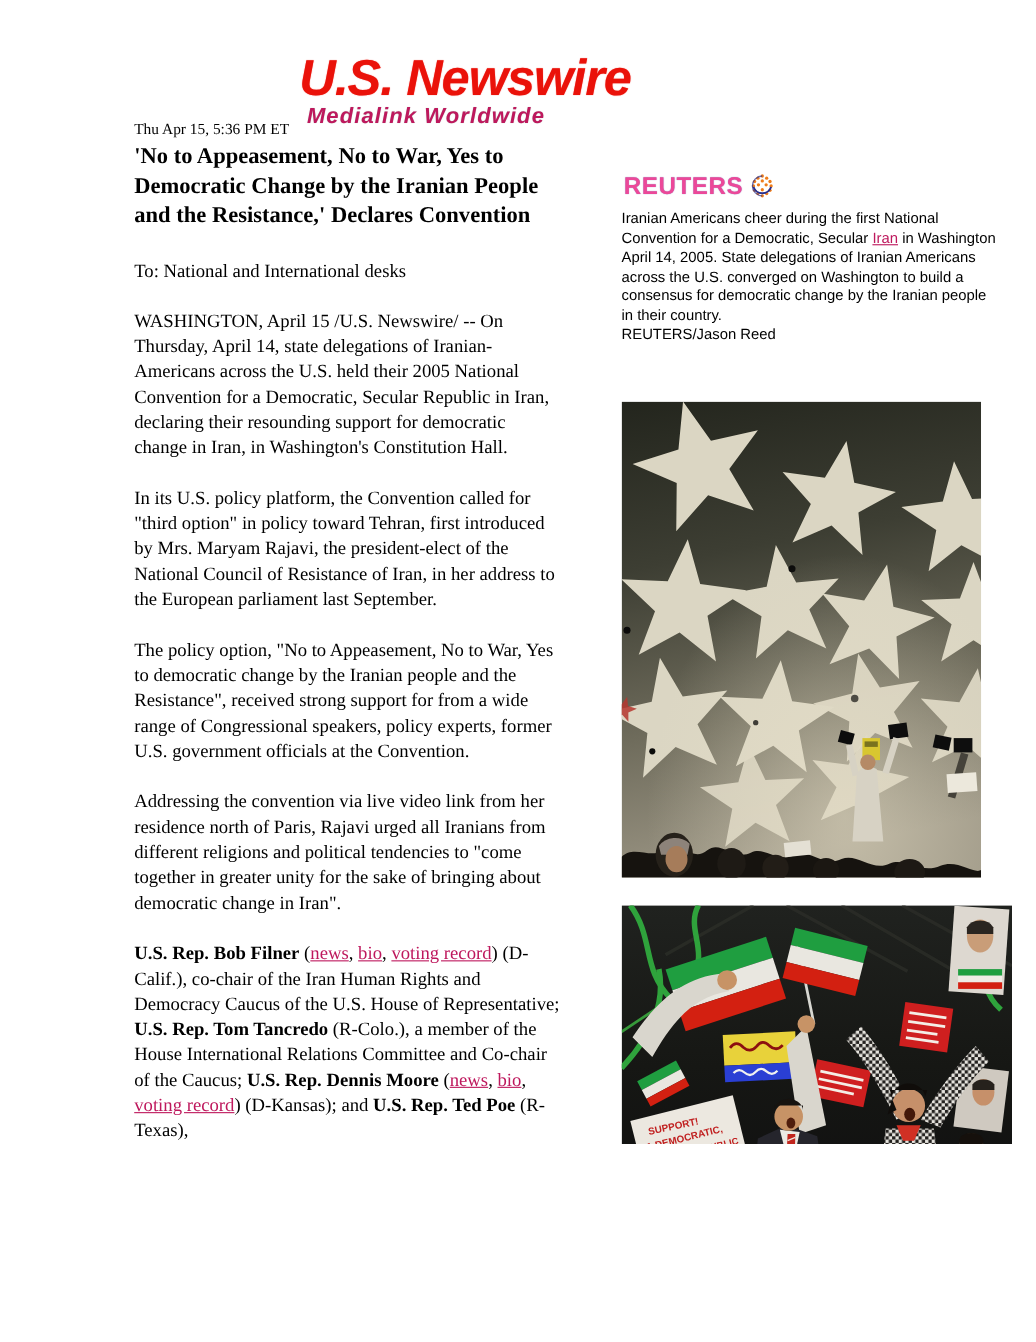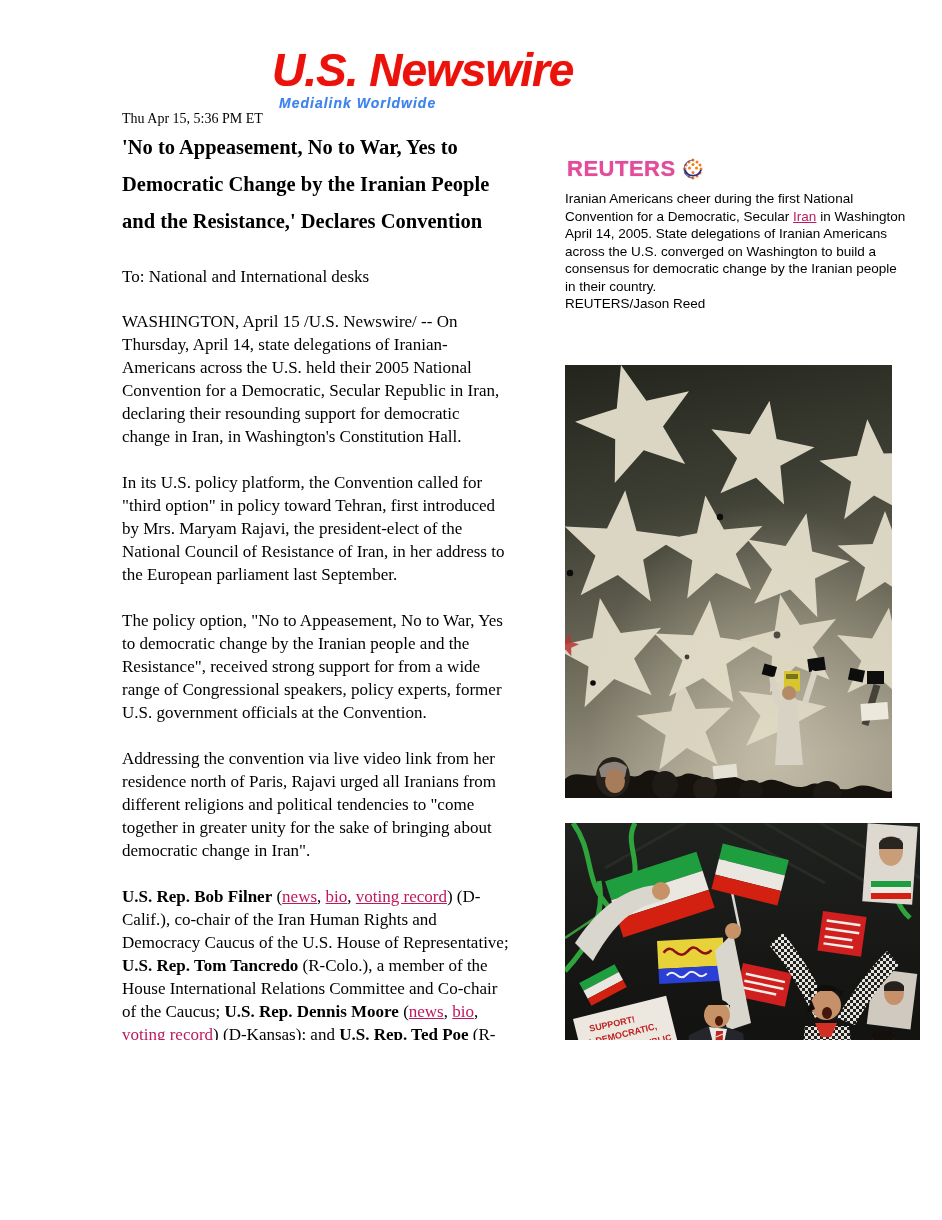--- a/index.html
+++ b/index.html
@@ -18,29 +18,29 @@
   .logo-title {
     font-family: "Liberation Sans", sans-serif;
     font-style: italic; font-weight: bold;
     font-size: 46px; line-height: 48px;
     color: #ea120a; letter-spacing: -1px;
     text-shadow: 0 0 1px #f4655f;
   }
   .logo-sub {
     font-family: "Liberation Sans", sans-serif;
     font-style: italic; font-weight: bold;
-    font-size: 14px; color: #3b82f6;
+    font-size: 20px; color: #be185d;
     margin: 1px 0 0 7px; letter-spacing: 1px;
     text-shadow: 0 0 1px #b9cdc2;
   }
   
   .timestamp { position:absolute; left:122px; top:111px; font-size:14px; }
   .article { position:absolute; left:122px; top:129px; width:388px; }
   .headline {
-    font-size: 20.5px; line-height: 37px; font-weight: bold;
+    font-size: 20.5px; line-height: 27px; font-weight: bold;
     margin: 0; width: 372px;
   }
   .to-line { margin-top:27px; font-size:17px; }
   .para { font-size:17px; line-height:23px; margin:23px 0 0 0; }
   .seg-bold { font-weight: bold; }
   a.seg-link { color:#be185d; cursor:pointer; }
   
   .reuters { position:absolute; left:567px; top:156px; display:flex; align-items:center; }
   .reuters-word {
     font-family:"Liberation Sans", sans-serif; font-weight:bold;

